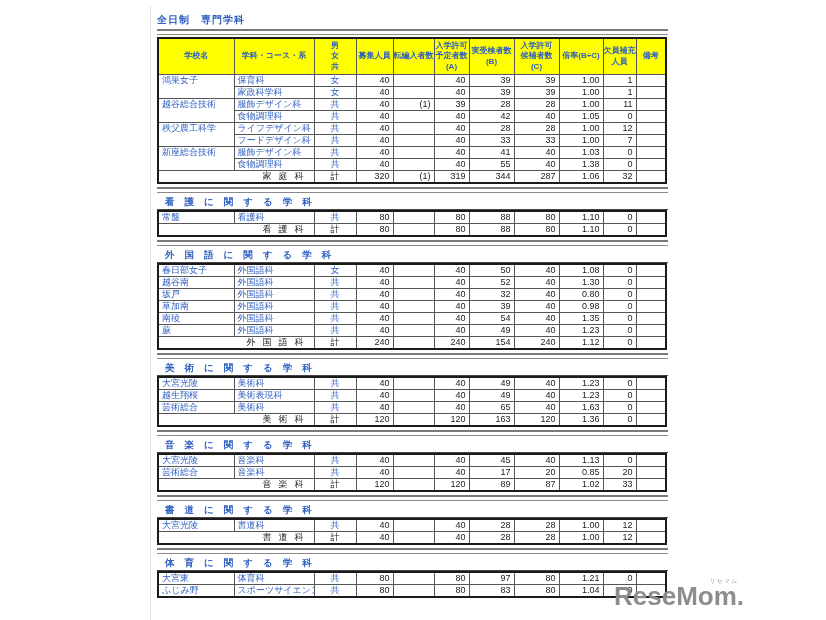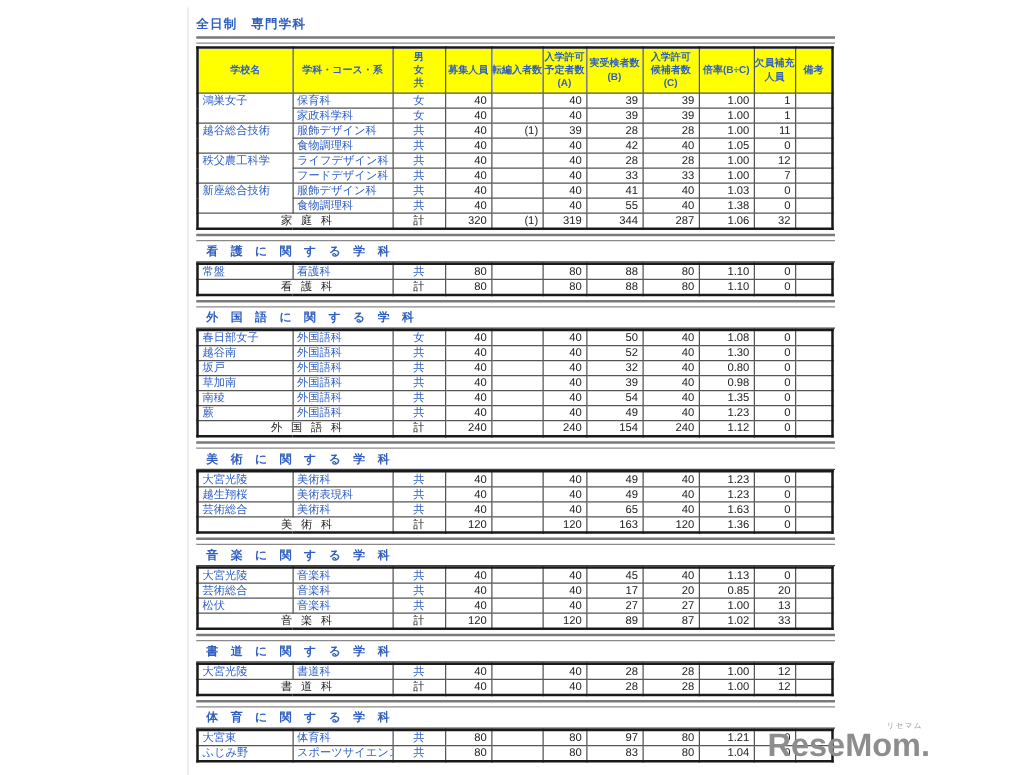--- a/index.html
+++ b/index.html
@@ -23,21 +23,21 @@
   table.grid th{
     background:#ffff00;color:#2f5fc0;font-weight:bold;font-size:8px;line-height:1.3;
     text-align:center;vertical-align:middle;white-space:pre-line;padding:2px 0;
   }
   table.grid td{height:11px;line-height:11px;padding:0 3px;white-space:nowrap;}
   td.c-school,td.c-course{color:#2f5fc0;text-align:left;vertical-align:top;}
   td.c-gender{color:#2f5fc0;text-align:center;}
   td.c-num{text-align:right;color:#222;padding-right:4px;}
   td.c-remarks{}
   tr.total td{color:#222;}
-  tr.total td.t-label{letter-spacing:7px;padding-left:28px;text-align:center;color:#222;margin-left:40px;}
+  tr.total td.t-label{letter-spacing:7px;padding-left:28px;text-align:right;color:#222;margin-left:40px;}
   tr.total td.c-gender-t{text-align:center;color:#222;}
   .logo{
     position:absolute;left:614px;top:581px;color:#8d8d8d;font-weight:bold;
     font-size:26px;line-height:30px;letter-spacing:0;
   }
   .logo .ruby{
     position:absolute;top:-3px;right:6px;font-size:6px;line-height:6px;
     color:#9a9a9a;letter-spacing:1px;font-weight:normal;
   }
 </style>
@@ -461,33 +461,20 @@
             <td class="c-gender">共</td>
             <td class="c-num">40</td>
             <td class="c-num"></td>
             <td class="c-num">40</td>
             <td class="c-num">17</td>
             <td class="c-num">20</td>
             <td class="c-num">0.85</td>
             <td class="c-num">20</td>
             <td class="c-remarks"></td>
           </tr>
-          <tr>
-            <td class="c-school">松伏</td>
-            <td class="c-course">音楽科</td>
-            <td class="c-gender">共</td>
-            <td class="c-num">40</td>
-            <td class="c-num"></td>
-            <td class="c-num">40</td>
-            <td class="c-num">27</td>
-            <td class="c-num">27</td>
-            <td class="c-num">1.00</td>
-            <td class="c-num">13</td>
-            <td class="c-remarks"></td>
-          </tr>
           <tr class="total">
             <td class="t-label" colspan="2">音楽科</td>
             <td class="c-gender-t">計</td>
             <td class="c-num">120</td>
             <td class="c-num"></td>
             <td class="c-num">120</td>
             <td class="c-num">89</td>
             <td class="c-num">87</td>
             <td class="c-num">1.02</td>
             <td class="c-num">33</td>

